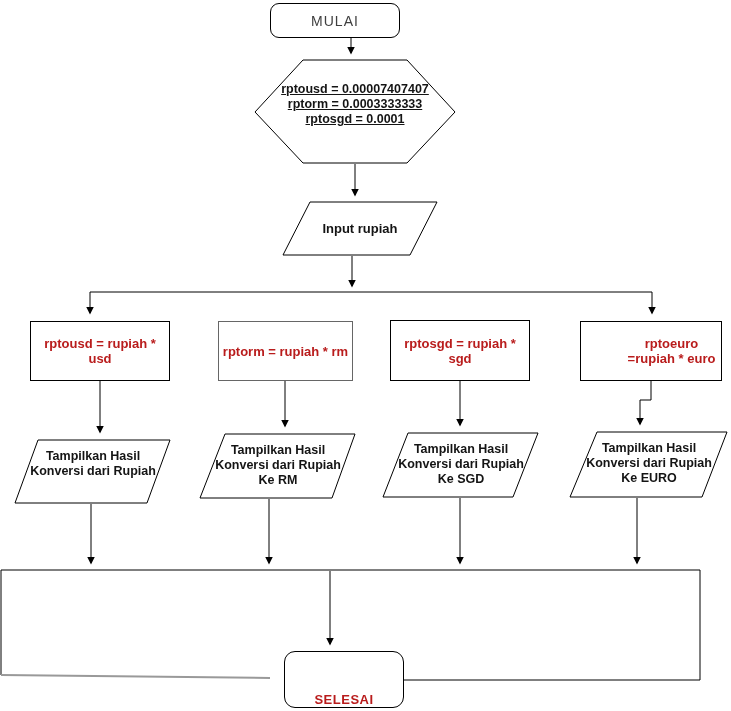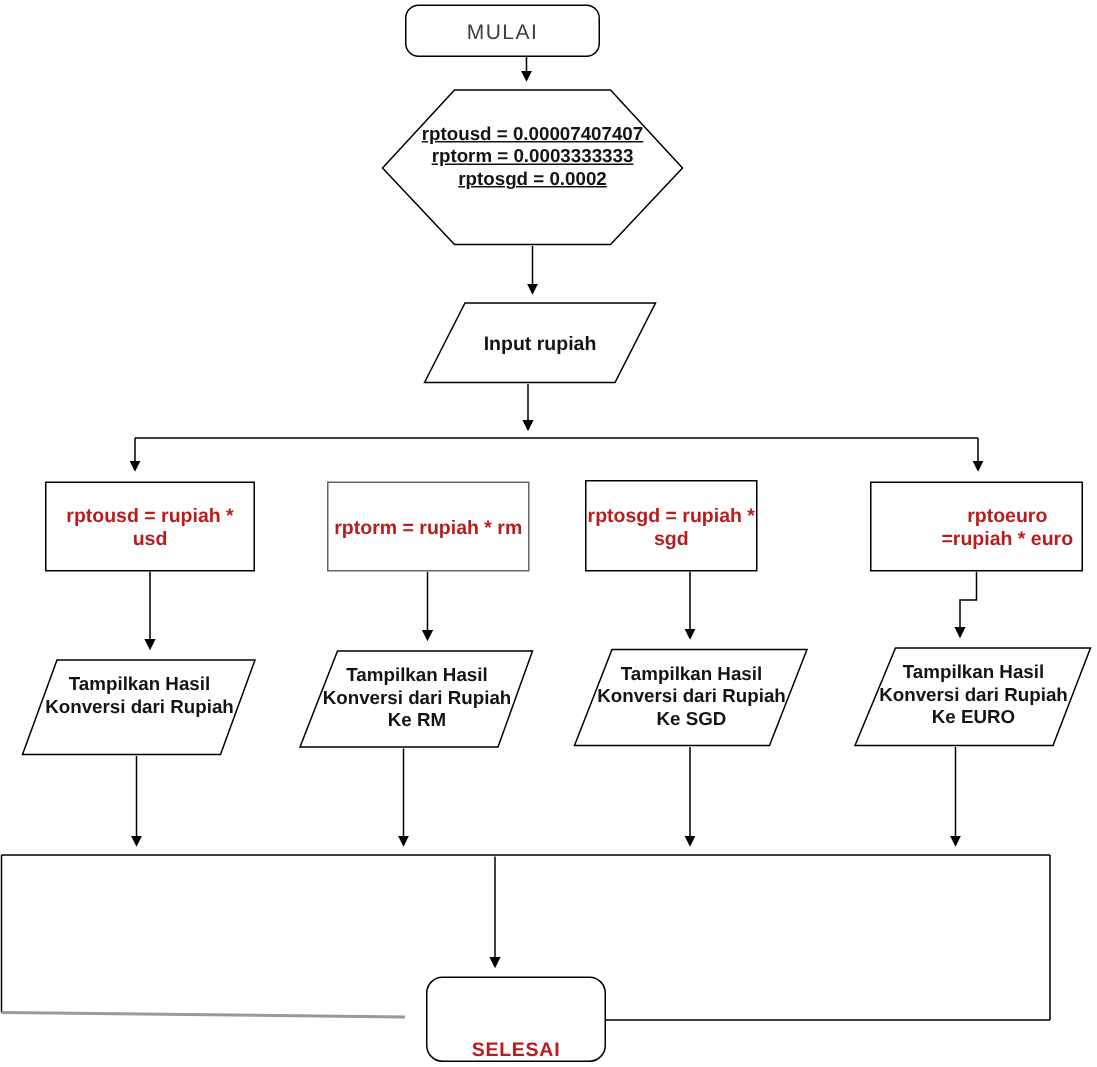--- a/index.html
+++ b/index.html
@@ -66,32 +66,32 @@
     <line x1="1" y1="675" x2="270" y2="678" stroke="#999" stroke-width="2"></line>
   </svg>
 
   <div class="abs node terminal start-node" style="left:270px;top:3px;width:130px;height:35px;">
     <span>MULAI</span>
   </div>
 
   <div class="txt" style="left:255px;top:82px;width:200px;text-decoration:underline;">
     <div>rptousd = 0.00007407407</div>
     <div>rptorm = 0.0003333333</div>
-    <div>rptosgd = 0.0002</div>
+    <div>rptosgd = 0.0001</div>
   </div>
 
   <div class="txt" style="left:300px;top:221px;width:120px;font-size:13px;">Input rupiah</div>
 
   <div class="abs node" style="left:30px;top:321px;width:140px;height:60px;">
     <span>rptousd = rupiah * usd</span>
   </div>
   <div class="abs node rect2" style="left:218px;top:321px;width:135px;height:60px;">
     <span>rptorm = rupiah * rm</span>
   </div>
-  <div class="abs node" style="left:390px;top:320px;width:115px;height:61px;">
+  <div class="abs node" style="left:390px;top:320px;width:140px;height:61px;">
     <span>rptosgd = rupiah * sgd</span>
   </div>
   <div class="abs node" style="left:580px;top:321px;width:142px;height:60px;padding-left:41px;">
     <span>rptoeuro =rupiah * euro</span>
   </div>
 
   <div class="txt" style="left:13px;top:449px;width:160px;">
     <div>Tampilkan Hasil</div>
     <div>Konversi dari Rupiah</div>
   </div>

